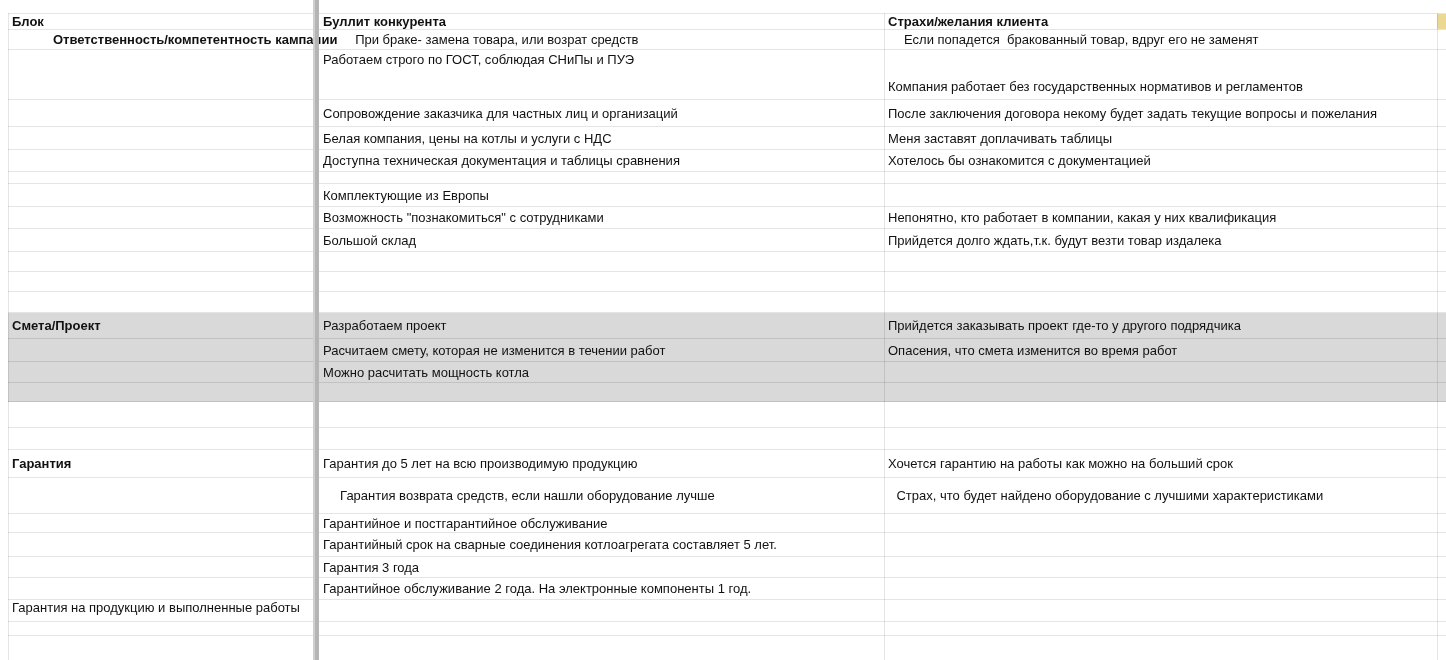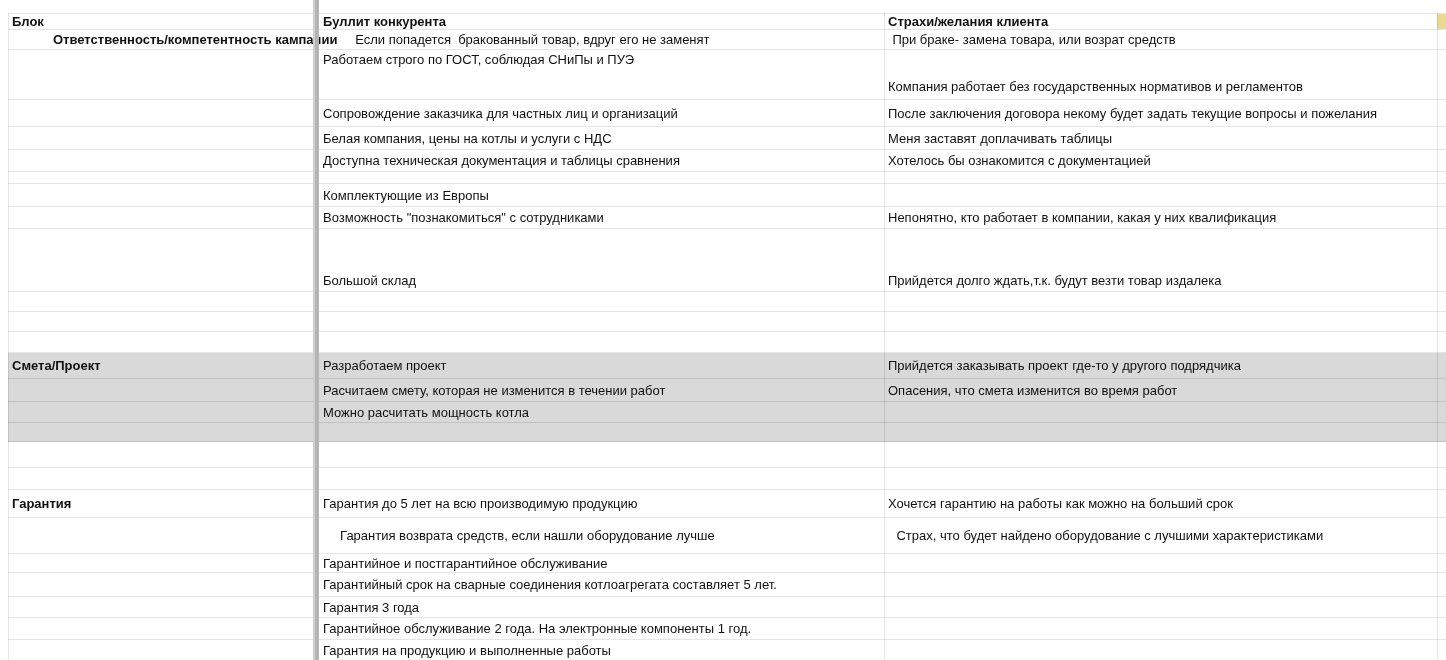--- a/index.html
+++ b/index.html
@@ -64,22 +64,22 @@
       <div class="cell cell-a">Блок</div>
       <div class="cell gap"></div>
       <div class="cell cell-b">Буллит конкурента</div>
       <div class="cell cell-c">Страхи/желания клиента</div>
       <div class="cell cell-d header-d"></div>
     </div>
     <div id="sheet-body">
         <div class="row" style="height: 20px; padding-left: 41px;">
           <div class="cell cell-a">Ответственность/компетентность кампании</div>
           <div class="cell gap"></div>
+          <div class="cell cell-b">При браке- замена товара, или возрат средств</div>
           <div class="cell cell-c">Если попадется  бракованный товар, вдруг его не заменят</div>
-          <div class="cell cell-b">При браке- замена товара, или возрат средств</div>
           <div class="cell cell-d"></div>
         </div>
         <div class="row" style="height: 50px;">
           <div class="cell cell-a"></div>
           <div class="cell gap"></div>
           <div class="cell cell-b v-top">Работаем строго по ГОСТ, соблюдая СНиПы и ПУЭ</div>
           <div class="cell cell-c v-bottom">Компания работает без государственных нормативов и регламентов</div>
           <div class="cell cell-d"></div>
         </div>
         <div class="row" style="height: 27px;">
@@ -116,21 +116,21 @@
           <div class="cell cell-b">Комплектующие из Европы</div>
           <div class="cell cell-d"></div>
         </div>
         <div class="row" style="height: 22px;">
           <div class="cell cell-a"></div>
           <div class="cell gap"></div>
           <div class="cell cell-b">Возможность "познакомиться" с сотрудниками</div>
           <div class="cell cell-c">Непонятно, кто работает в компании, какая у них квалификация</div>
           <div class="cell cell-d"></div>
         </div>
-        <div class="row" style="height: 23px; margin-top: 40px;">
+        <div class="row" style="height: 23px;">
           <div class="cell cell-a"></div>
           <div class="cell gap"></div>
           <div class="cell cell-b">Большой склад</div>
           <div class="cell cell-c">Прийдется долго ждать,т.к. будут везти товар издалека</div>
           <div class="cell cell-d"></div>
         </div>
         <div class="row" style="height: 20px;">
           <div class="cell cell-a"></div>
           <div class="cell gap"></div>
           <div class="cell cell-b"></div>
@@ -228,21 +228,21 @@
           <div class="cell cell-c"></div>
           <div class="cell cell-d"></div>
         </div>
         <div class="row" style="height: 22px;">
           <div class="cell cell-a"></div>
           <div class="cell gap"></div>
           <div class="cell cell-b">Гарантийное обслуживание 2 года. На электронные компоненты 1 год.</div>
           <div class="cell cell-c"></div>
           <div class="cell cell-d"></div>
         </div>
-        <div class="row" style="height: 22px;">
+        <div class="row" style="height: 22px; flex-direction: column;">
           <div class="cell cell-a"></div>
           <div class="cell gap"></div>
           <div class="cell cell-b">Гарантия на продукцию и выполненные работы</div>
           <div class="cell cell-c"></div>
           <div class="cell cell-d"></div>
         </div>
         <div class="row" style="height: 14px;">
           <div class="cell cell-a"></div>
           <div class="cell gap"></div>
           <div class="cell cell-b"></div>

